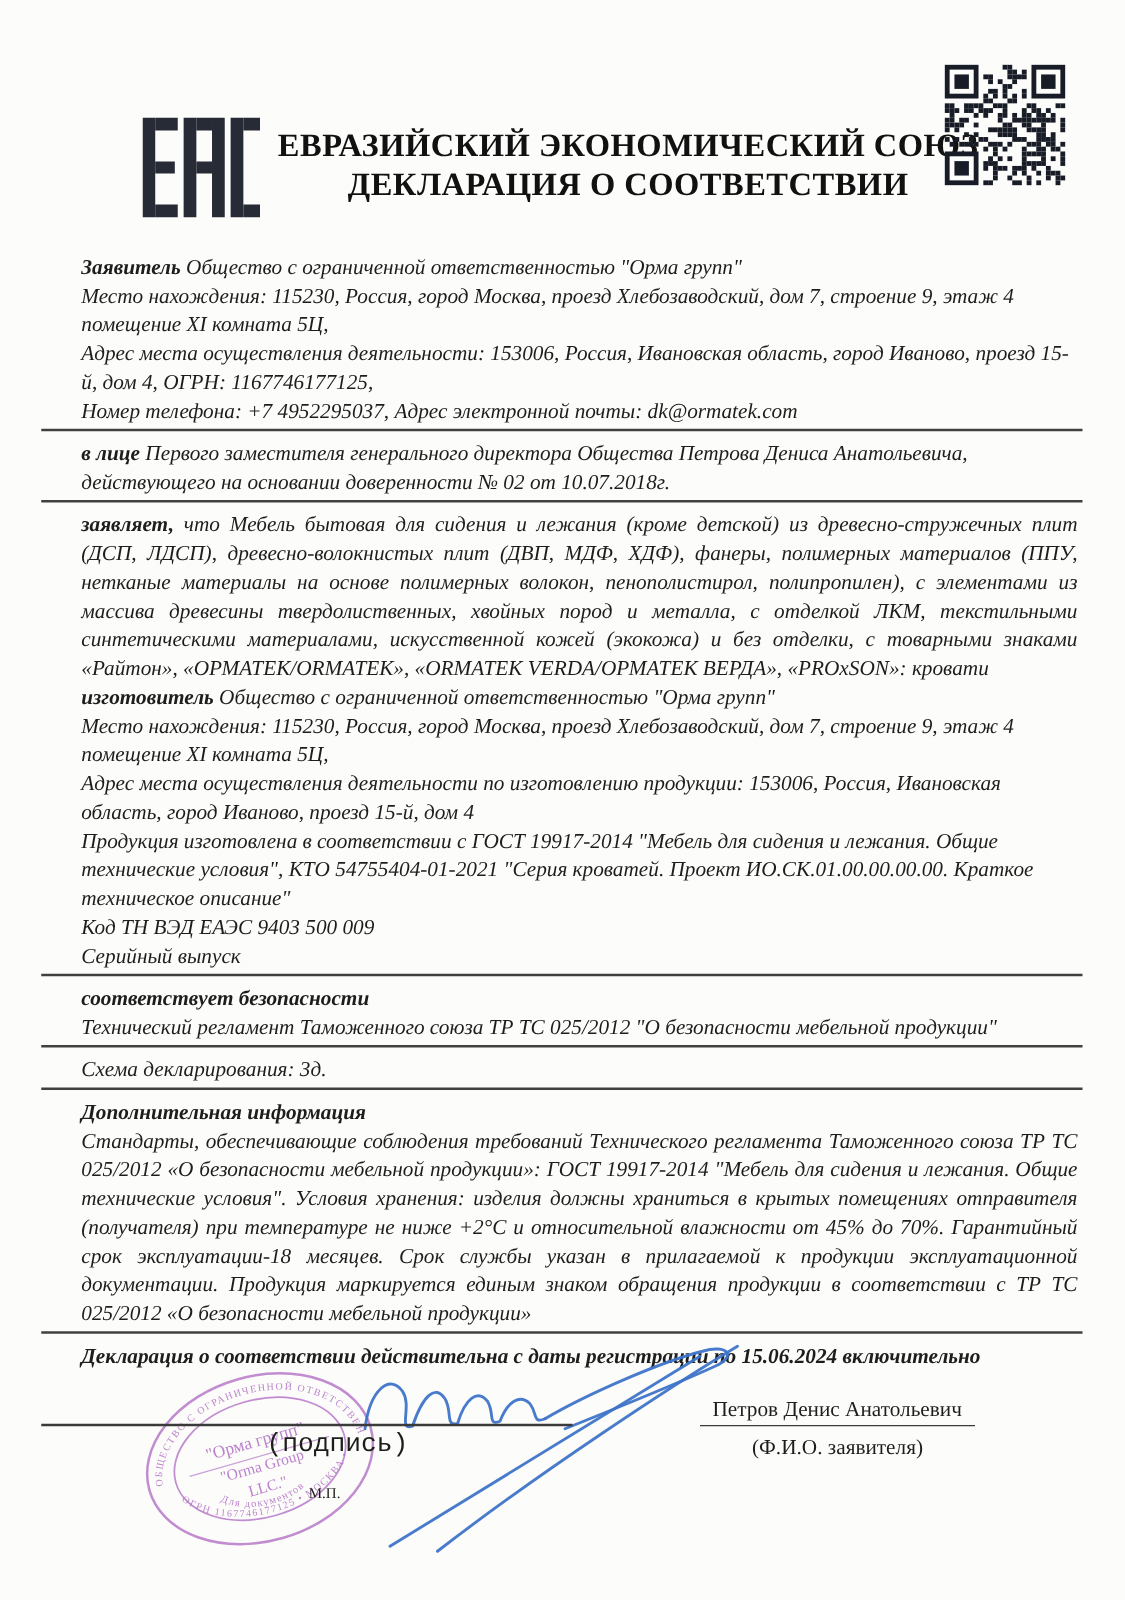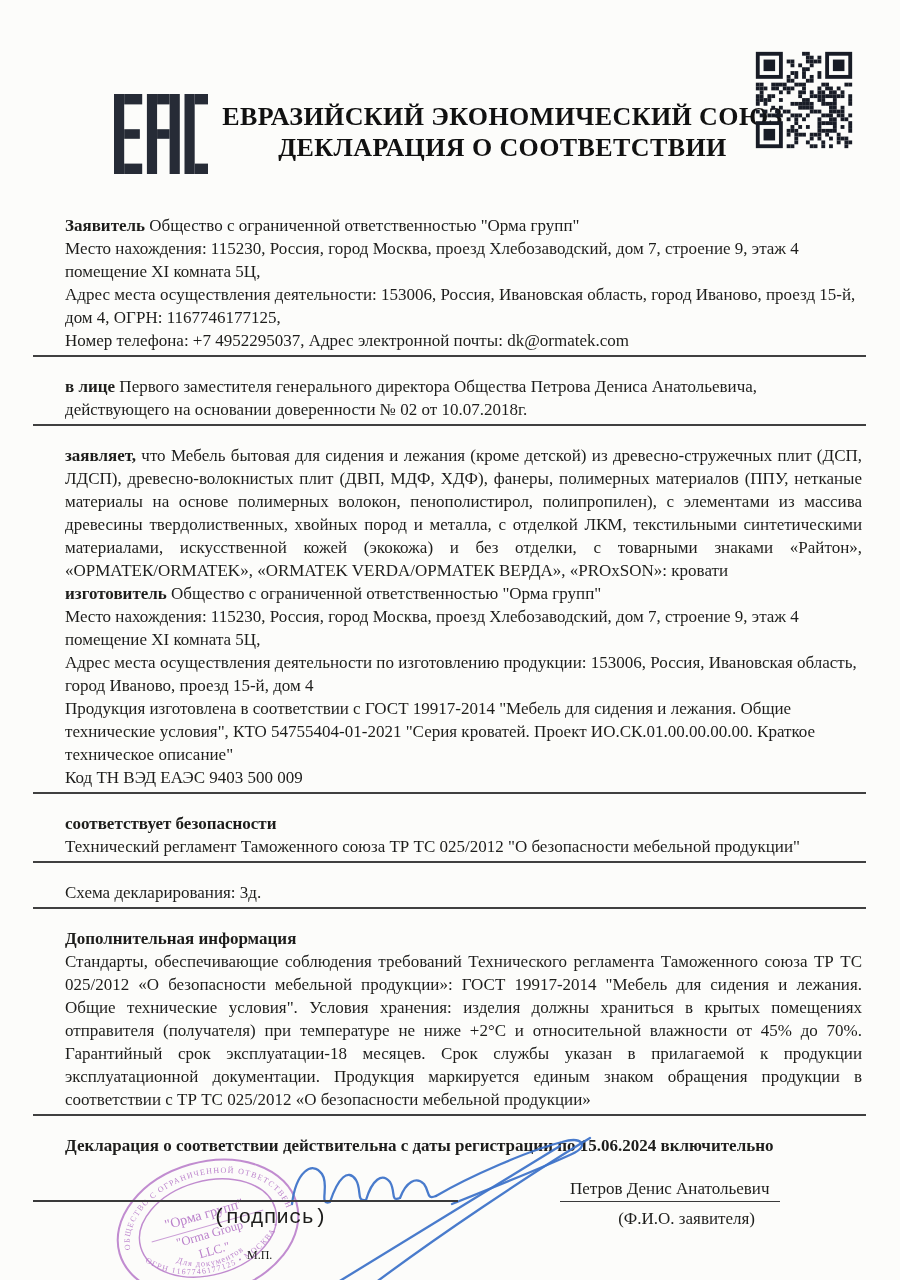--- a/index.html
+++ b/index.html
@@ -10,31 +10,31 @@
     color:#1d1d1b;
   }
   
   .header{position:relative;height:196px;}
   .eac-logo{position:absolute;left:114px;top:94px;width:94px;height:80px;}
   .titlebox{position:absolute;left:215px;right:110px;top:101px;text-align:center;
             font-weight:bold;font-size:26px;line-height:31px;letter-spacing:.4px;color:#111;}
   .qr{position:absolute;left:752px;top:46px;width:104px;height:108px;}
   
   .docbody{margin:0 38px 0 65px;font-size:17px;line-height:23px;}
-  .sec{margin:16px -4px 0 -32px;padding:2px 4px 3px 32px;}
+  .sec{margin:4px -4px 0 -32px;padding:2px 4px 3px 32px;font-style:italic;}
   .sec.ruled{border-bottom:2px solid #404040;}
   .para{margin:0;}
   .para.justify{text-align:justify;}
   .b{font-weight:bold;}
   
   .sigblock{position:relative;height:112px;margin-top:2px;}
   .sigline{position:absolute;left:-32px;top:38px;width:425px;border-top:2px solid #3a3a3a;}
   .sigcap{position:absolute;left:145px;top:44px;width:120px;text-align:center;font-size:21px;font-family:Liberation Mono, monospace;}
   .fio{position:absolute;left:495px;top:15px;padding:0 10px 1px;border-bottom:1.5px solid #3a3a3a;font-size:17px;}
-  .fiocap{position:absolute;left:520px;top:45px;width:170px;text-align:right;font-size:17px;}
+  .fiocap{position:absolute;left:520px;top:45px;width:170px;text-align:center;font-size:17px;}
   .mp{position:absolute;left:182px;top:82px;font-size:12px;}
   .overlay{position:absolute;left:-65px;top:-90px;width:900px;height:280px;overflow:visible;pointer-events:none;}
   .st{fill:none;stroke:#b678c8;stroke-width:2;opacity:.85;}
   .st.thin{stroke-width:1.4;}
   .stxt{font-size:8px;letter-spacing:1.2px;fill:#b678c8;opacity:.9;font-family:"Liberation Serif",serif;}
   .stxt2{font-size:8.5px;letter-spacing:1px;fill:#b678c8;opacity:.9;font-family:"Liberation Serif",serif;}
   .sname{font-size:14px;fill:#b678c8;opacity:.92;text-anchor:middle;font-family:"Liberation Serif",serif;}
   .sname2{font-size:12.5px;fill:#b678c8;opacity:.92;text-anchor:middle;font-family:"Liberation Serif",serif;}
   .ink{fill:none;stroke:#3f74c9;stroke-width:2.3;stroke-linecap:round;stroke-linejoin:round;opacity:.95;}
 </style>
@@ -289,20 +289,21 @@
         <div class="sec ruled">
           <p class="para"><span class="b">в лице</span><span> Первого заместителя генерального директора Общества Петрова Дениса Анатольевича, действующего на основании доверенности № 02 от 10.07.2018г.</span></p>
         </div>
         <div class="sec ruled">
           <p class="para justify"><span class="b">заявляет,</span><span> что Мебель бытовая для сидения и лежания (кроме детской) из древесно-стружечных плит (ДСП, ЛДСП), древесно-волокнистых плит (ДВП, МДФ, ХДФ), фанеры, полимерных материалов (ППУ, нетканые материалы на основе полимерных волокон, пенополистирол, полипропилен), с элементами из массива древесины твердолиственных, хвойных пород и металла, с отделкой ЛКМ, текстильными синтетическими материалами, искусственной кожей (экокожа) и без отделки, с товарными знаками «Райтон», «ОРМАТЕК/ORMATEK», «ORMATEK VERDA/ОРМАТЕК ВЕРДА», «PROxSON»: кровати</span></p>
           <p class="para"><span class="b">изготовитель</span><span> Общество с ограниченной ответственностью "Орма групп"</span></p>
           <p class="para"><span>Место нахождения: 115230, Россия, город Москва, проезд Хлебозаводский, дом 7, строение 9, этаж 4 помещение XI комната 5Ц,</span></p>
           <p class="para"><span>Адрес места осуществления деятельности по изготовлению продукции: 153006, Россия, Ивановская область, город Иваново, проезд 15-й, дом 4</span></p>
           <p class="para"><span>Продукция изготовлена в соответствии с ГОСТ 19917-2014 "Мебель для сидения и лежания. Общие технические условия", КТО 54755404-01-2021 "Серия кроватей. Проект ИО.СК.01.00.00.00.00. Краткое техническое описание"</span></p>
           <p class="para"><span>Код ТН ВЭД ЕАЭС  9403 500 009</span></p>
+          <p class="para"><span>Серийный выпуск</span></p>
         </div>
         <div class="sec ruled">
           <p class="para"><span class="b">соответствует безопасности</span></p>
           <p class="para"><span>Технический регламент Таможенного союза ТР ТС 025/2012 "О безопасности мебельной продукции"</span></p>
         </div>
         <div class="sec ruled">
           <p class="para"><span>Схема декларирования: 3д.</span></p>
         </div>
         <div class="sec ruled">
           <p class="para"><span class="b">Дополнительная информация</span></p>

